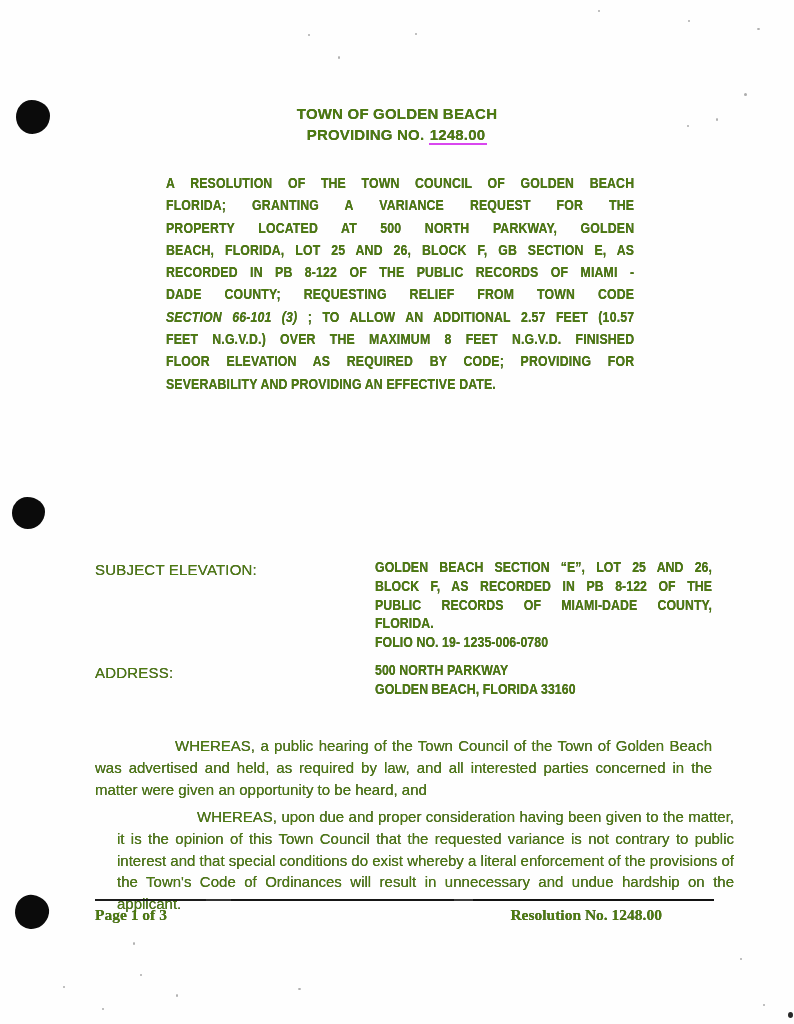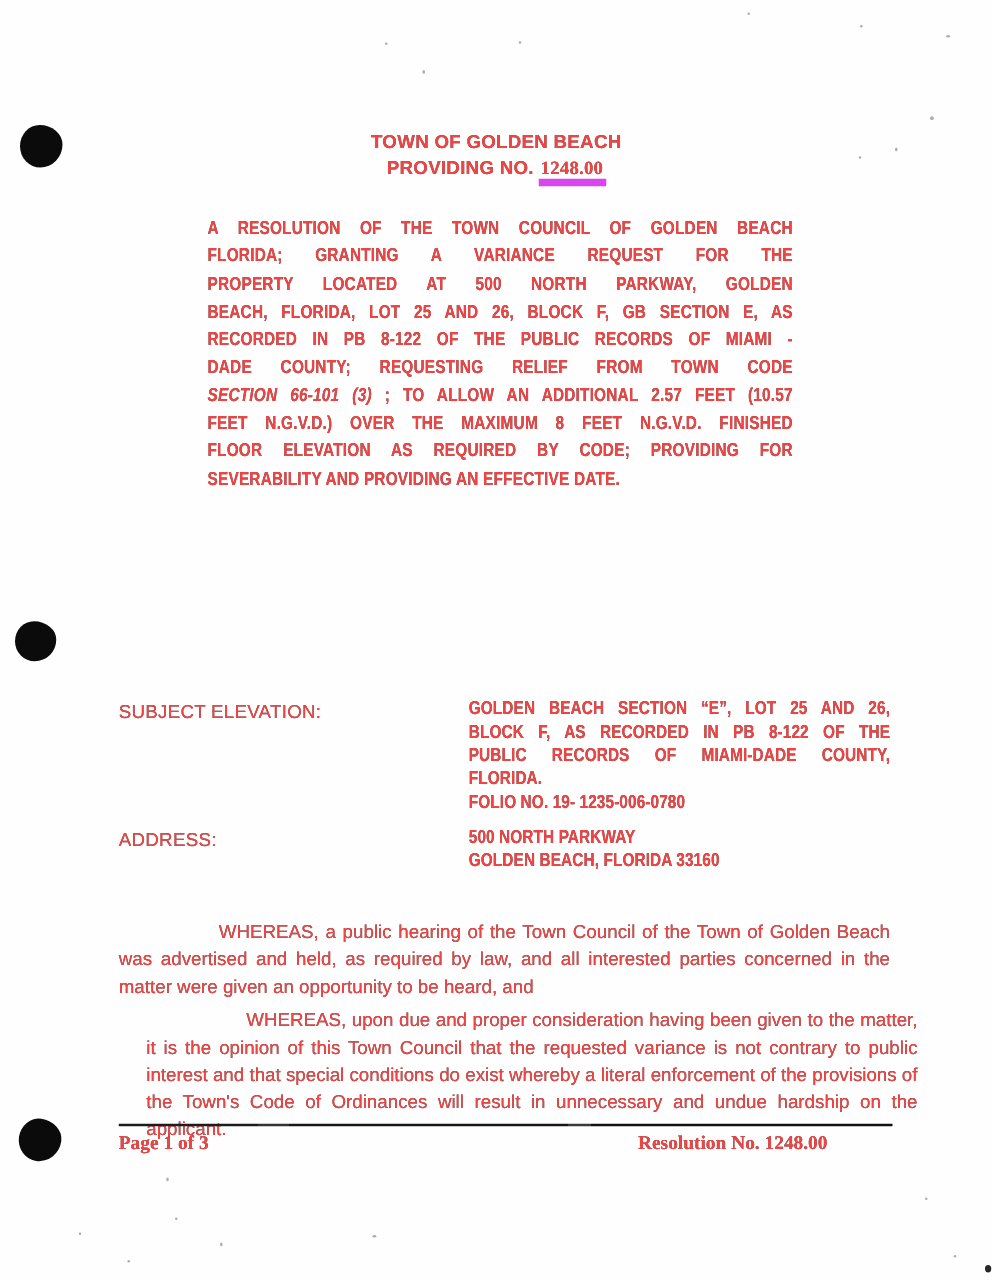--- a/index.html
+++ b/index.html
@@ -2,42 +2,42 @@
 <html><head>
 <meta charset="utf-8">
 <style>
   html,body { margin:0; padding:0; background:#ffffff; }
   .page {
     position:relative;
     width:794px; height:1024px;
     background:#fefefe;
     overflow:hidden;
     font-family:"Liberation Sans", sans-serif;
-    color:#ef4444;
+    color:#4d7c0f;
   }
   .txt { text-shadow: 0 0 0.5px rgba(10,10,10,0.75); }
 
   
   .hole {
     position:absolute; background:#0b0b0b;
     border-radius:46% 54% 52% 48% / 50% 46% 54% 50%;
   }
   .hole-1 { left:16px; top:100px; width:34px; height:34px; }
   .hole-2 { left:12px; top:497px; width:33px; height:32px; }
   .hole-3 { left:15px; top:895px; width:34px; height:34px; transform:rotate(8deg); }
 
   .speck { position:absolute; background:#6a6a6a; border-radius:50%; opacity:.55; }
 
   
   .doc-title {
     position:absolute; left:0; top:103px; width:794px;
     text-align:center; font-weight:700; font-size:15px; line-height:21px;
     letter-spacing:.2px;
   }
-  .res-number { border-bottom:6px solid #d946ef; padding:0 2px 0 1px;font-family:Liberation Serif, serif; }
+  .res-number { border-bottom:2px solid #d946ef; padding:0 2px 0 1px; }
 
   
   .caption {
     position:absolute; left:166px; top:172px; width:571px;
     transform:scaleX(0.82); transform-origin:0 0;
     font-weight:700; font-size:15px; line-height:22.3px;
     letter-spacing:.2px;
   }
   .cap-line { text-align:justify; text-align-last:justify; }
   .cap-line.last { text-align-last:left; }

